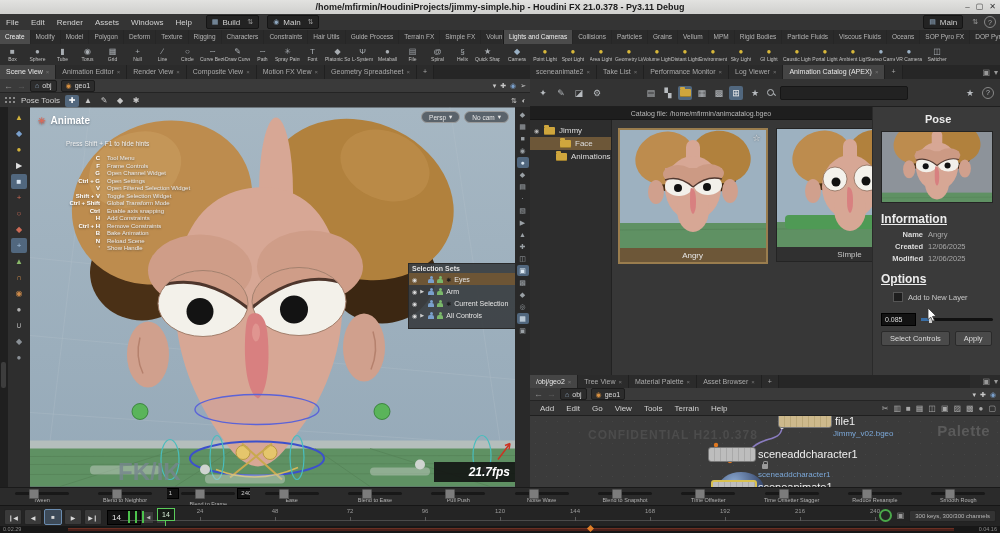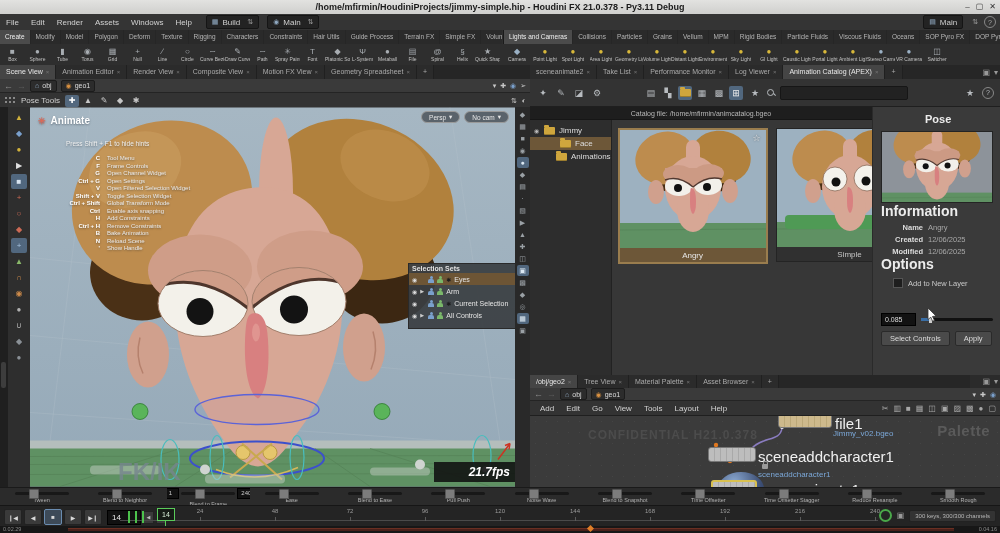--- a/index.html
+++ b/index.html
@@ -143,21 +143,21 @@
   .card.sel{border:2px solid #9a7d4e;}
   .card.sel .cap{background:#6d5738;}
   .card:not(.sel){border:1px solid #242424;}
   .card:not(.sel) .cap{background:#303030;color:#c6c6c6;}
 
   
   #pose-panel{left:872px;top:107px;width:128px;height:268px;background:#3a3a3a;border-left:1px solid #2a2a2a;
               box-sizing:border-box;padding:6px 8px;}
   #pose-title{font-size:11px;font-weight:bold;color:#ececec;padding-left:44px;}
   #pose-thumb{margin-top:6px;width:110px;height:70px;border:1px solid #242424;background:#8d939a;}
-  .sect{font-size:14px;font-weight:bold;color:#ececec;}
+  .sect{font-size:12px;font-weight:bold;color:#ececec;margin-top:9px;text-decoration:underline;}
   .pfields{margin-top:4px;display:grid;grid-template-columns:42px auto;column-gap:5px;row-gap:3px;}
   .pf-label{font-size:7.5px;font-weight:bold;color:#dcdcdc;text-align:right;}
   .pf-value{font-size:7.5px;color:#a8a8a8;}
   #pose-check{display:flex;align-items:center;gap:5px;margin:6px 0 0 12px;}
   .chk{width:8px;height:8px;background:#1e1e1e;border:1px solid #555;}
   #pose-slider-row{position:absolute;left:8px;top:206px;display:flex;align-items:center;gap:5px;}
   #pose-val{width:30px;height:11px;background:#121212;border:1px solid #000;color:#ddd;font-size:7px;
             display:flex;align-items:center;padding-left:3px;}
   #pose-track{position:relative;width:72px;height:3px;background:#111;border-radius:2px;}
   #pose-track .fill{position:absolute;left:0;top:0;width:9px;height:3px;background:#3a6ea5;}
@@ -170,21 +170,21 @@
   
   #network{left:530px;top:375px;width:470px;height:112px;background:#2b2b2b;}
   #net-canvas{position:absolute;left:0;top:41px;width:470px;height:71px;overflow:hidden;background:#3b3b3b;
               background-image:radial-gradient(#444 0.5px,transparent 0.6px);background-size:11px 11px;}
   #net-watermark{position:absolute;left:58px;top:12px;font-size:12px;font-weight:bold;color:#4c4c4c;letter-spacing:1px;}
   #net-context{position:absolute;right:10px;top:6px;font-size:15px;font-weight:bold;color:#5a5a5a;letter-spacing:0.5px;}
   .nnode{position:absolute;border:1px solid #777;border-radius:3px;
          background:repeating-linear-gradient(90deg,#bdbdbd 0 5px,#a9a9a9 5px 6px);}
   .nnode.tan{background:repeating-linear-gradient(90deg,#cdb98c 0 5px,#bba878 5px 6px);}
   .nnode.selnode{border:2px solid #d8c050;}
-  .nlabel{position:absolute;color:#f0f0f0;font-size:15px;white-space:nowrap;}
+  .nlabel{position:absolute;color:#f0f0f0;font-size:11px;white-space:nowrap;}
   .nlabel.blue{color:#7ba7d7;font-size:8px;}
   .sphere{position:absolute;border-radius:50%;background:radial-gradient(circle at 35% 30%,#8aa8d0,#3c4e74 70%,#2a3854);}
   .lockico{position:absolute;width:6px;height:5px;background:#9a9a9a;border-radius:1px;}
   .lockico::before{content:'';position:absolute;top:-3px;left:1px;width:3px;height:3px;border:1px solid #9a9a9a;
                    border-bottom:none;border-radius:2px 2px 0 0;}
 
   
   #animsliders{left:0;top:487px;width:1000px;height:18px;background:#2b2b2b;border-top:1px solid #1a1a1a;
                display:flex;}
   .sgroup{flex:1;display:flex;flex-direction:column;align-items:center;justify-content:center;gap:2px;overflow:hidden;}
@@ -987,21 +987,21 @@
       <span class="mini-ico">✚</span>
       <span class="mini-ico" style="color:#7aa0cc">◉</span>
     </div>
     <div class="row" style="position:absolute;top:26px;left:0;width:470px;height:15px;background:#333;border-bottom:1px solid #1f1f1f;padding:0 4px;box-sizing:border-box;gap:2px">
       <span id="net-menus" class="row">
           <span class="menu-item">Add</span>
           <span class="menu-item">Edit</span>
           <span class="menu-item">Go</span>
           <span class="menu-item">View</span>
           <span class="menu-item">Tools</span>
-          <span class="menu-item">Layout</span>
+          <span class="menu-item">Terrain</span>
           <span class="menu-item">Help</span>
         </span>
       <span style="flex:1"></span>
       <span id="net-menu-icons" class="row" style="gap:5px">
           <span style="font-size: 8px; color: rgb(168, 168, 168);">✂</span>
           <span style="font-size: 8px; color: rgb(168, 168, 168);">▥</span>
           <span style="font-size: 8px; color: rgb(168, 168, 168);">■</span>
           <span style="font-size: 8px; color: rgb(168, 168, 168);">▦</span>
           <span style="font-size: 8px; color: rgb(168, 168, 168);">◫</span>
           <span style="font-size: 8px; color: rgb(168, 168, 168);">▣</span>

